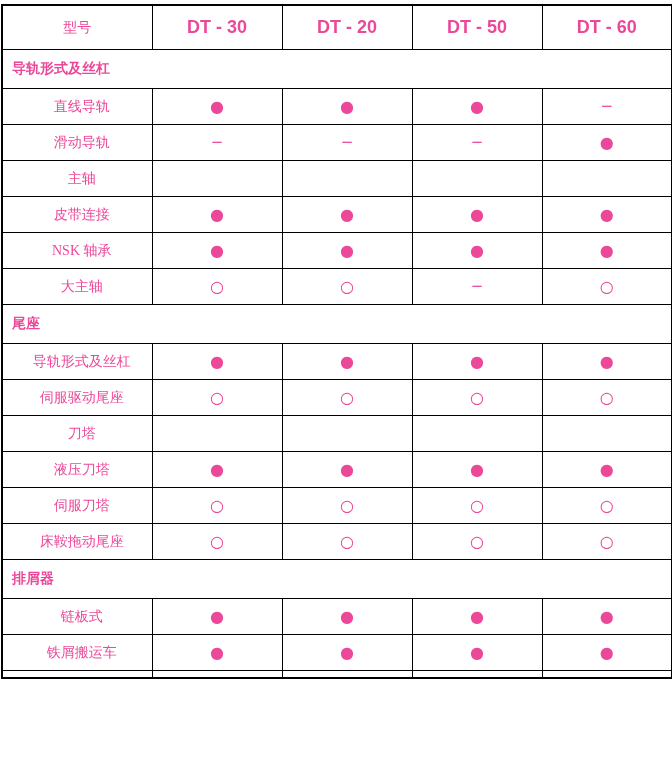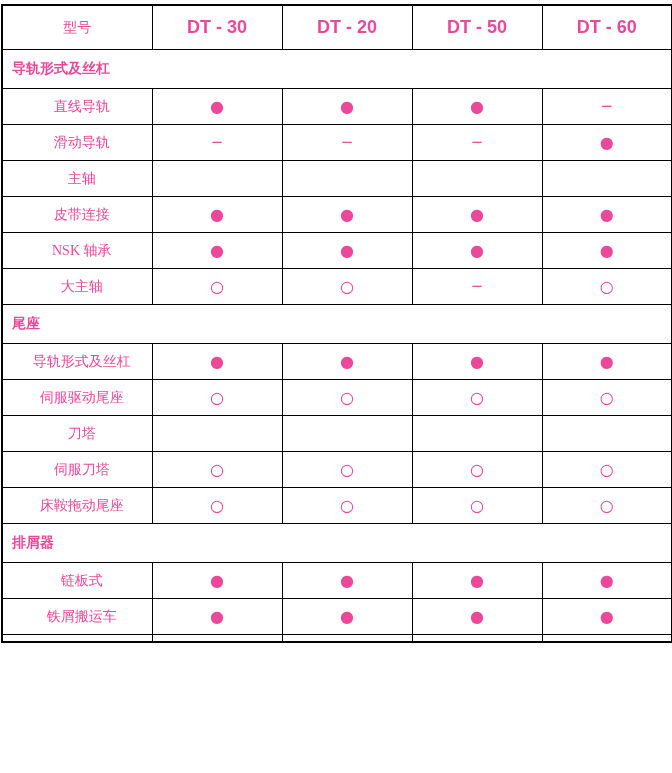--- a/index.html
+++ b/index.html
@@ -150,20 +150,27 @@
           <td class="sym"><span>○</span></td>
         </tr>
         <tr class="data-row">
           <th>刀塔</th>
           <td class="sym"></td>
           <td class="sym"></td>
           <td class="sym"></td>
           <td class="sym"></td>
         </tr>
         <tr class="data-row">
+          <th>液压刀塔</th>
+          <td class="sym"><span>●</span></td>
+          <td class="sym"><span>●</span></td>
+          <td class="sym"><span>●</span></td>
+          <td class="sym"><span>●</span></td>
+        </tr>
+        <tr class="data-row">
           <th>伺服刀塔</th>
           <td class="sym"><span>○</span></td>
           <td class="sym"><span>○</span></td>
           <td class="sym"><span>○</span></td>
           <td class="sym"><span>○</span></td>
         </tr>
         <tr class="data-row">
           <th>床鞍拖动尾座</th>
           <td class="sym"><span>○</span></td>
           <td class="sym"><span>○</span></td>

